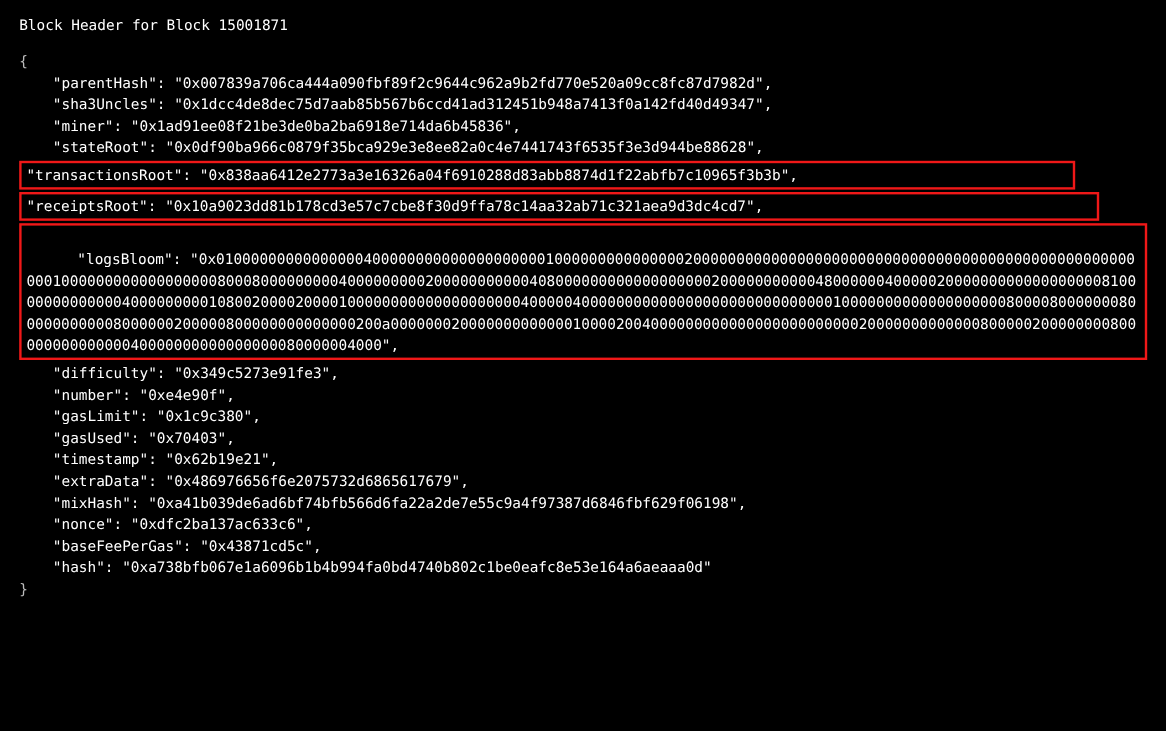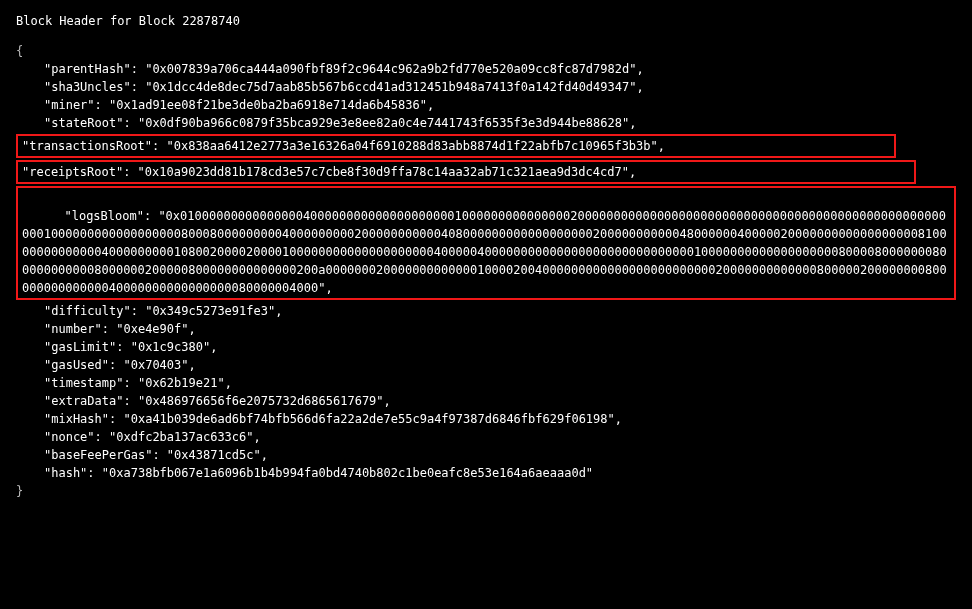--- a/index.html
+++ b/index.html
@@ -33,21 +33,21 @@
       max-width: 940px;
       white-space: pre-wrap;
       word-break: break-all;
     }
     .narrow-tx { max-width: 880px; }
     .narrow-re { max-width: 900px; }
   </style>
 </head>
 <body>
 
-<div class="title">Block Header for Block 22878740</div>
+<div class="title">Block Header for Block 15001871</div>
 
 <div class="brace">{</div>
 
 <div class="line indent">
   <span class="key">"parentHash"</span><span class="value">: "0x007839a706ca444a090fbf89f2c9644c962a9b2fd770e520a09cc8fc87d7982d",</span>
 </div>
 <div class="line indent">
   <span class="key">"sha3Uncles"</span><span class="value">: "0x1dcc4de8dec75d7aab85b567b6ccd41ad312451b948a7413f0a142fd40d49347",</span>
 </div>
 <div class="line indent">

